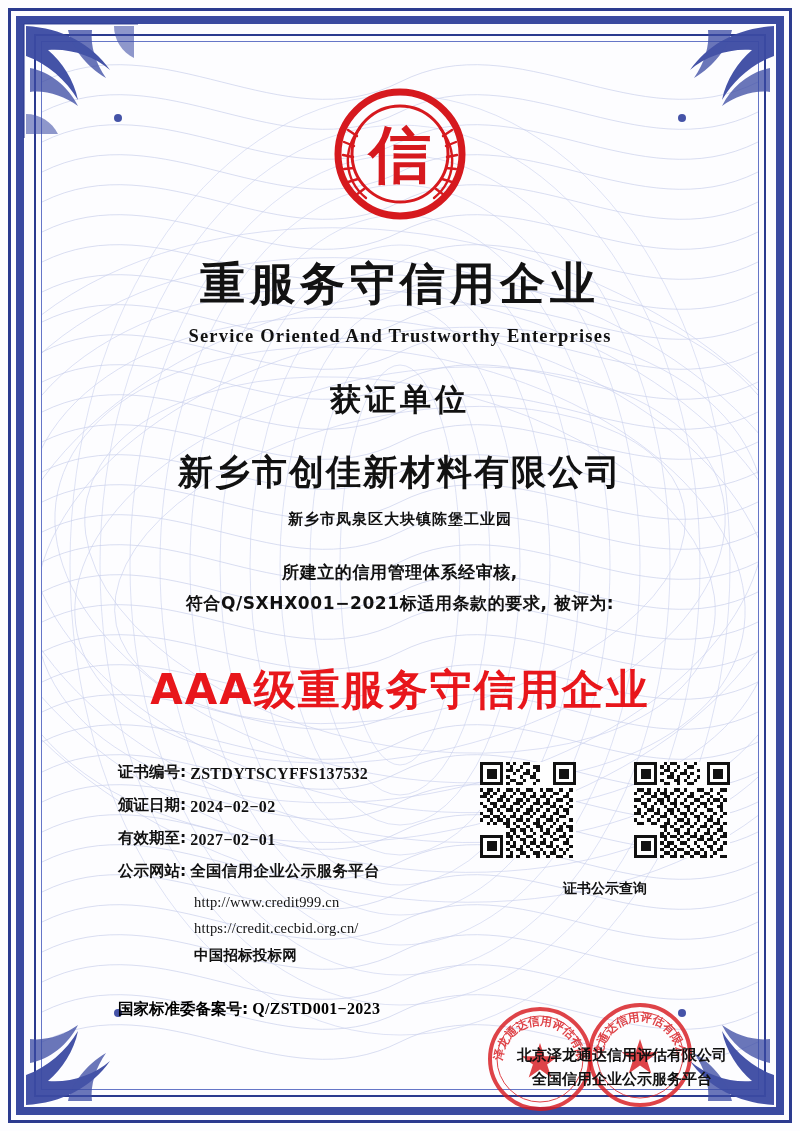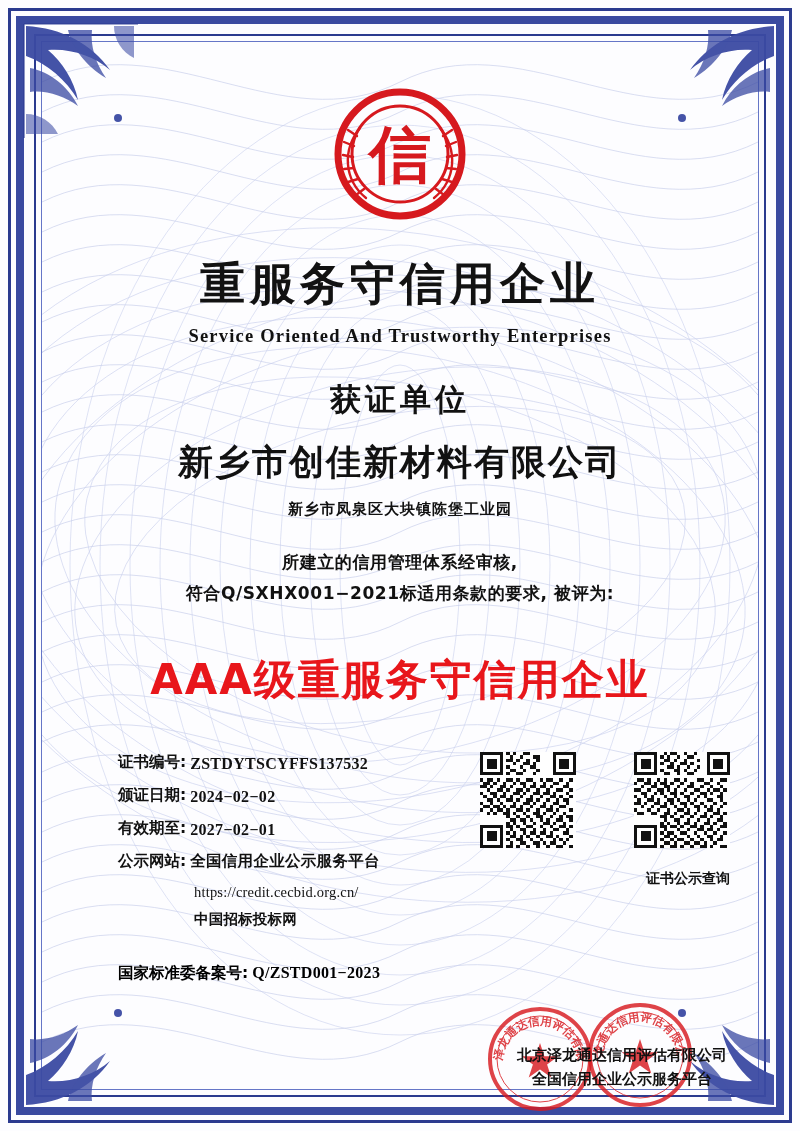--- a/index.html
+++ b/index.html
@@ -94,21 +94,21 @@
     letter-spacing:4px;
     color:#111;
     margin-top:32px;
   }
   .company{
     font-family:"DejaVu Sans", sans-serif;
     font-weight:bold;
     font-size:35px;
     letter-spacing:2px;
     color:#111;
-    margin-top:18px;
+    margin-top:28px;
     text-align:center;
   }
   .address{
     font-family:Liberation Sans, sans-serif;
     font-weight:bold;
     font-size:15px;
     letter-spacing:1px;
     color:#111;
     margin-top:14px;
   }
@@ -185,21 +185,21 @@
     display:flex;
     align-items:center;
     font-size:16px;
   }
 
   
   .qr-area{
     position:absolute;
     right:10px;top:0;
     width:250px;
-    text-align:right;
+    text-align:center;
   }
   .qr-pair{
     display:flex;justify-content:space-between;
   }
   .qr{
     width:96px;height:96px;
     background:#fff;
   }
   .qr svg{display:block;}
   .qr-caption{
@@ -413,20 +413,21 @@
         <div class="field-row">
           <span class="field-label">有效期至:</span>
           <span class="field-value">2027−02−01</span>
         </div>
 
         <div class="field-row">
           <span class="field-label">公示网站:</span>
           <span class="field-value cn">全国信用企业公示服务平台</span>
         </div>
 
+        <div class="sub-line">http://www.credit999.cn</div>
         <div class="sub-line">https://credit.cecbid.org.cn/</div>
         <div class="sub-line cn">中国招标投标网</div>
 
         <div class="record-row">
           <span class="field-label">国家标准委备案号:</span>
           <span class="field-value">Q/ZSTD001−2023</span>
         </div>
       </div>
 
       <div class="qr-area">

